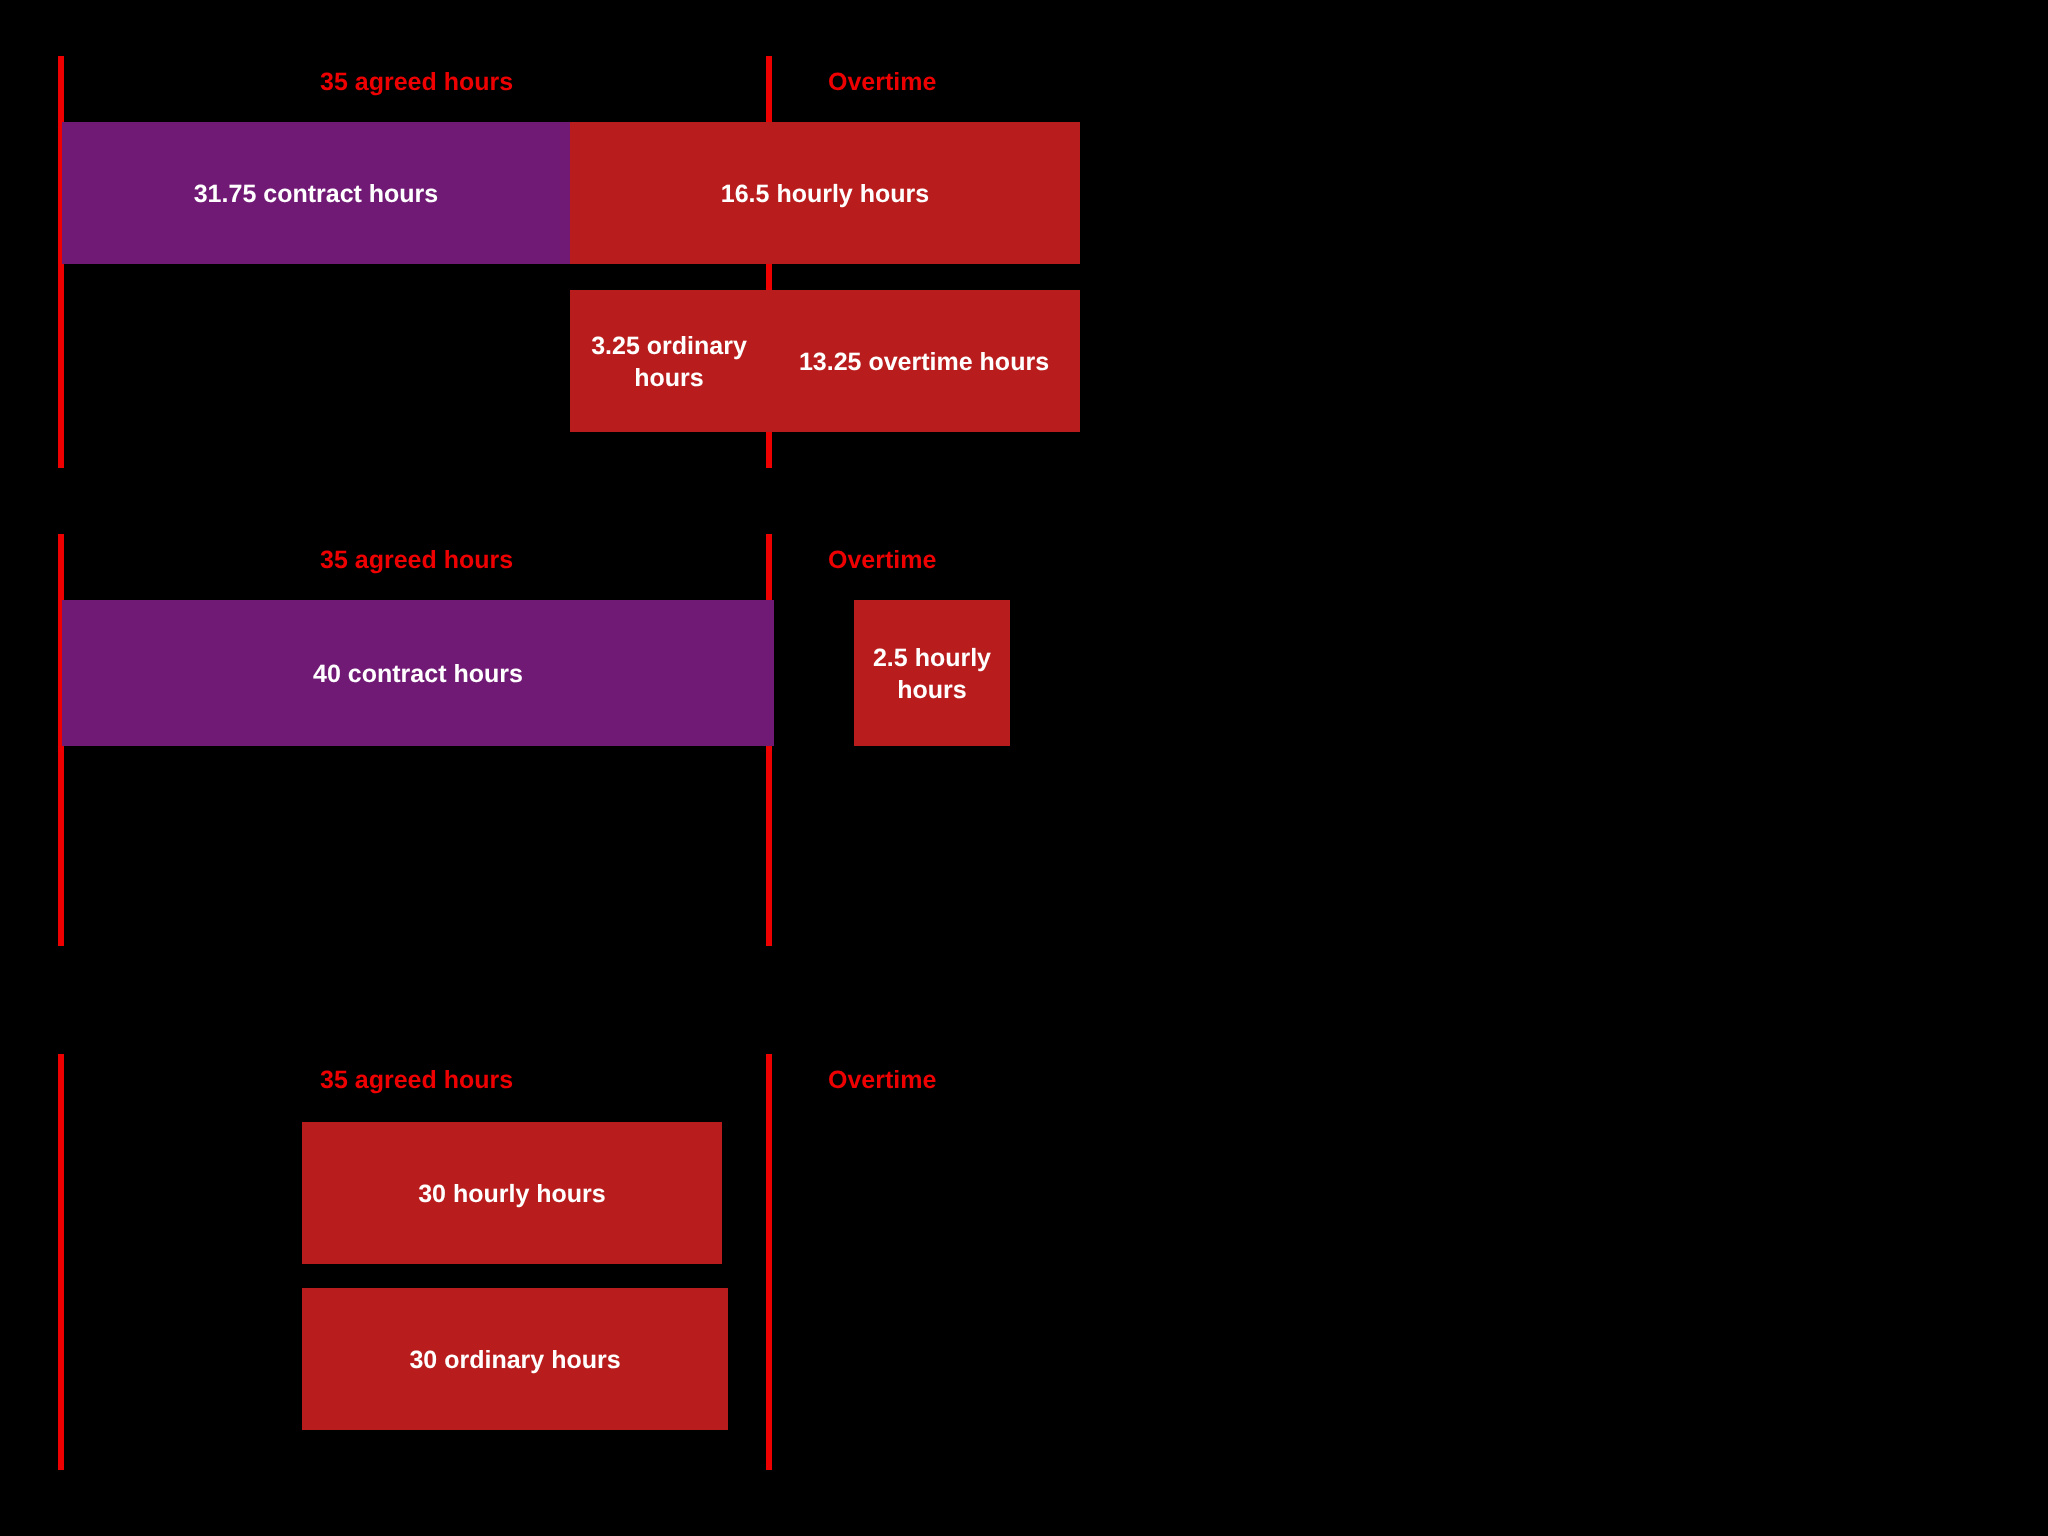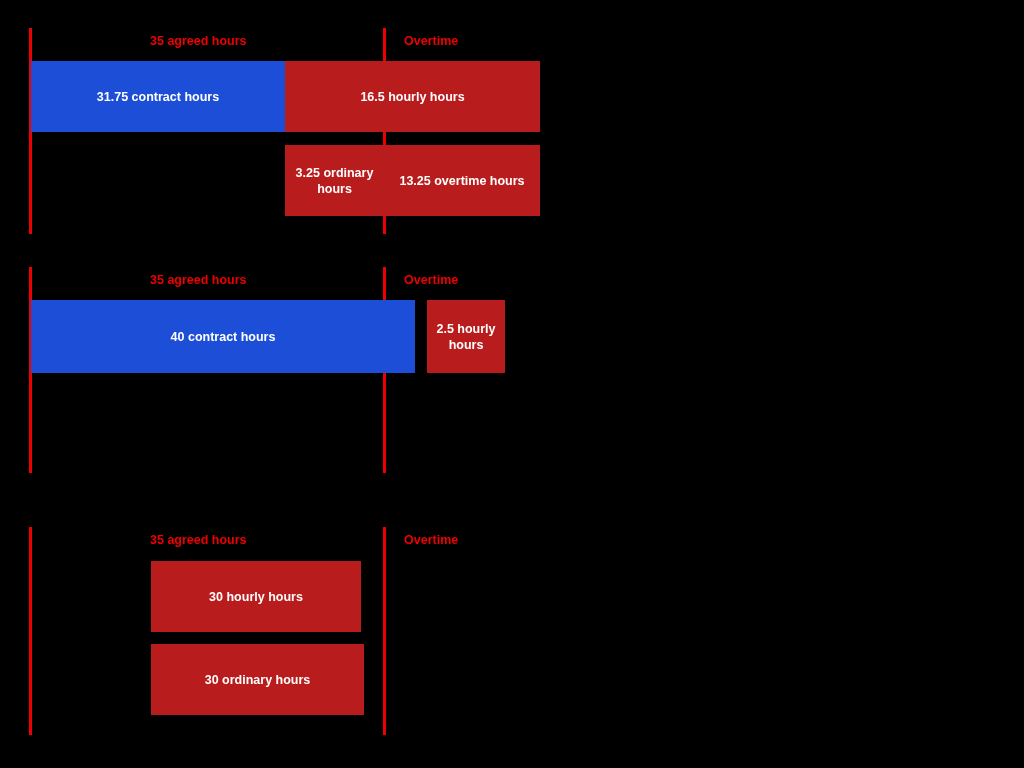--- a/index.html
+++ b/index.html
@@ -39,37 +39,38 @@
   
   .region-label {
     position: absolute;
     color: #ee0000;
     font-size: 12.5px;
     font-weight: bold;
     font-family: "Liberation Sans", sans-serif;
     white-space: nowrap;
     letter-spacing: 0px;
     line-height: 14px;
+    margin-left: 10px;
   }
 
   
   .seg {
     position: absolute;
     display: flex;
     align-items: center;
     justify-content: center;
     text-align: center;
     color: #ffffff;
     font-size: 12.5px;
     font-weight: bold;
     line-height: 16px;
     box-sizing: border-box;
     padding: 2px 4px;
   }
-  .seg.teal  { background: #1d4ed8; }
+  .seg.teal  { background: #701a75; }
   .seg.slate { background: #b91c1c; }
   .seg span { display: block; }
 </style>
 </head>
 <body>
 
 <div class="canvas">
 
   <div class="block" style="left:0; top:0; width:1024px; height:250px;">
 
@@ -95,21 +96,21 @@
   </div>
 
   <div class="block" style="left:0; top:0; width:1024px; height:250px;">
 
     <div class="vrule" style="left:29px; top:267px; height:206px;"></div>
     <div class="vrule" style="left:383px; top:267px; height:206px;"></div>
 
     <div class="region-label" style="left:150px; top:273px;">35 agreed hours</div>
     <div class="region-label" style="left:404px; top:273px;">Overtime</div>
 
-    <div class="seg teal" style="left:31px; top:300px; width:384px; height:73px;">
+    <div class="seg teal" style="left:31px; top:300px; width:356px; height:73px;">
       <span>40 contract hours</span>
     </div>
     <div class="seg slate" style="left:427px; top:300px; width:78px; height:73px;">
       <span>2.5 hourly hours</span>
     </div>
 
   </div>
 
   <div class="block" style="left:0; top:0; width:1024px; height:260px;">
 

